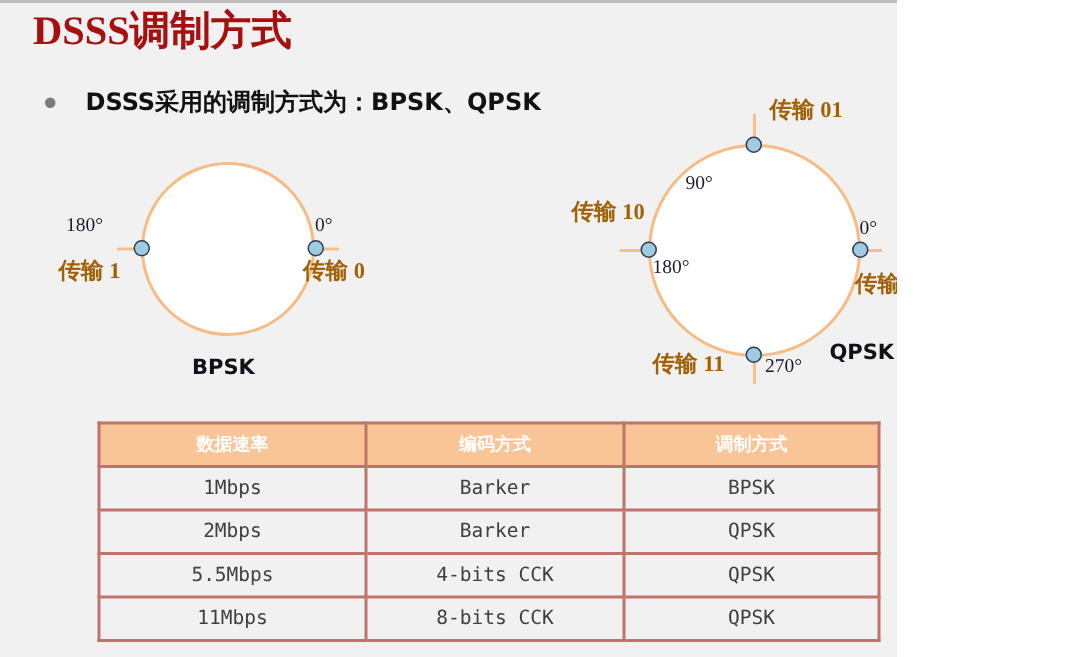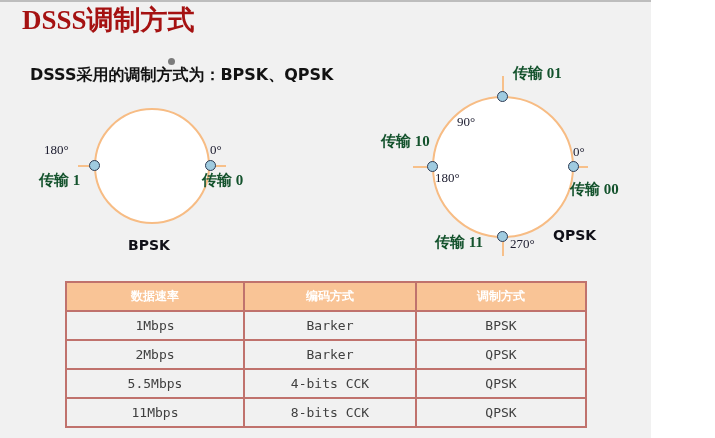--- a/index.html
+++ b/index.html
@@ -3,21 +3,21 @@
 <meta charset="utf-8">
 <title>DSSS Slide</title>
 <style>
   html, body {
     margin: 0;
     padding: 0;
     background: #ffffff;
   }
   #slide {
     position: relative;
-    width: 651px;
+    width: 598px;
     height: 438px;
     background: #f1f1f1;
     overflow: hidden;
     font-family: "Liberation Sans", "DejaVu Sans", sans-serif;
   }
   
   #right-gutter {
     position: absolute;
     top: 0; left: 694px;
     width: 21px; height: 438px;
@@ -50,21 +50,20 @@
   }
 
   
   #bullet-row {
     position: absolute;
     left: 30px;
     top: 58px;
     display: flex;
     align-items: center;
     white-space: nowrap;
-    flex-direction: column;
   }
   #bullet-dot {
     width: 7px; height: 7px;
     border-radius: 50%;
     background: #7b7b7b;
     margin-right: 20px;
     flex: none;
   }
   #bullet-text {
     font-size: 16px;
@@ -113,21 +112,21 @@
     font-family: "Liberation Serif", "DejaVu Serif", serif;
     font-size: 13px;
     color: #1b1b2e;
     white-space: nowrap;
   }
   .txlabel {
     position: absolute;
     font-family: "Liberation Serif", "DejaVu Serif", serif;
     font-size: 15px;
     font-weight: 700;
-    color: #14532d;
+    color: #a16207;
     white-space: nowrap;
   }
   .caption {
     position: absolute;
     font-family: "DejaVu Sans", "Liberation Sans", sans-serif;
     font-size: 14px;
     font-weight: 700;
     color: #101018;
     white-space: nowrap;
   }

